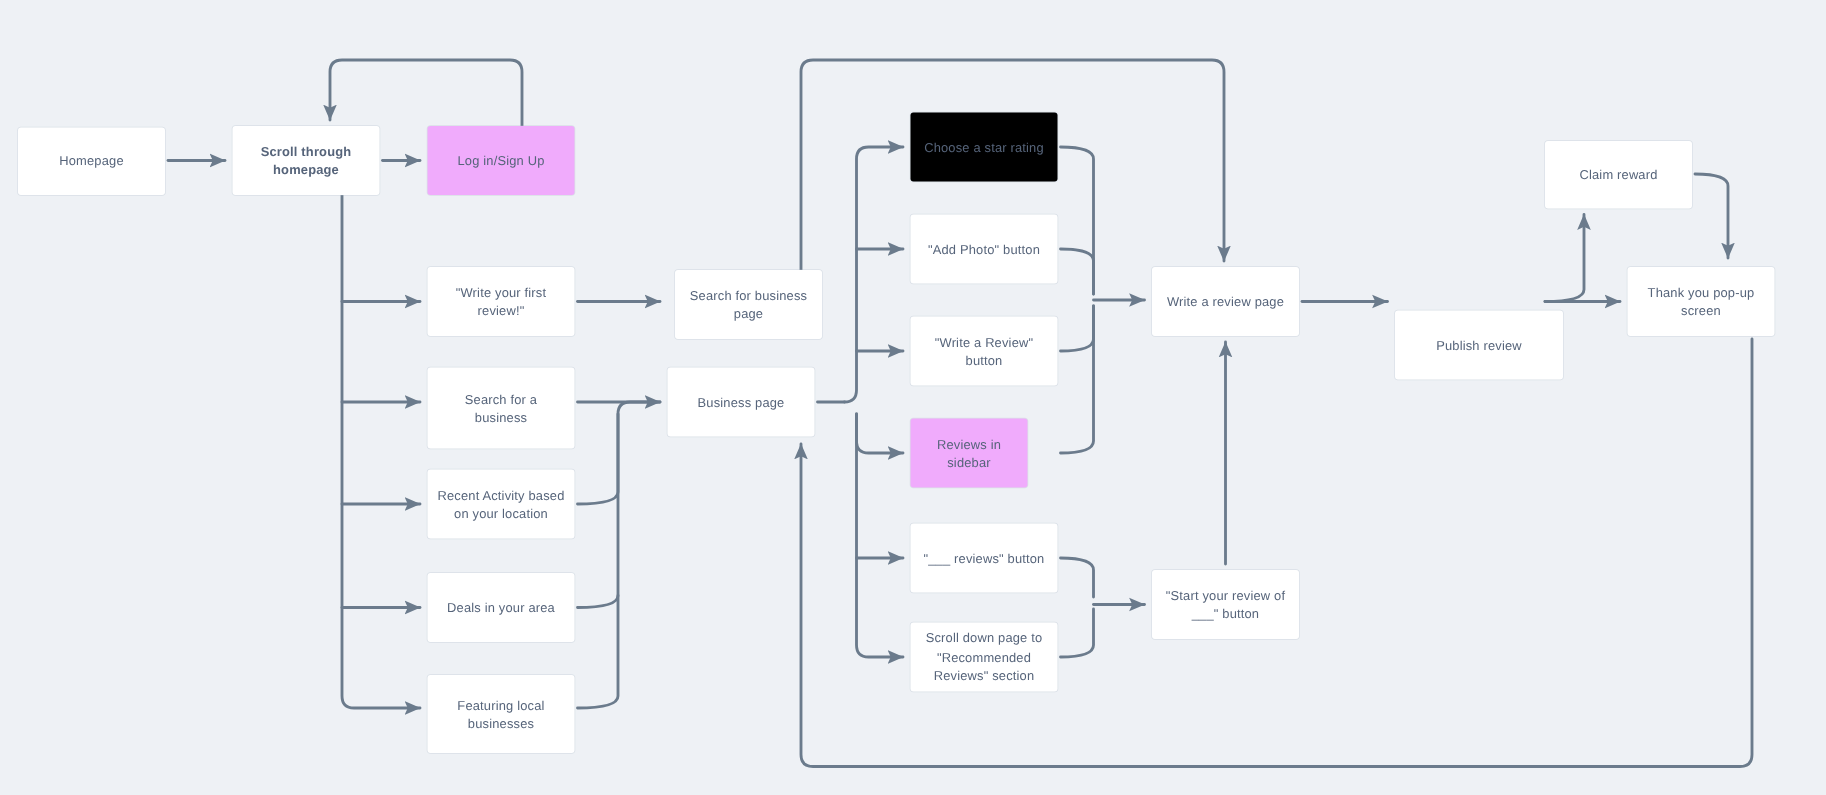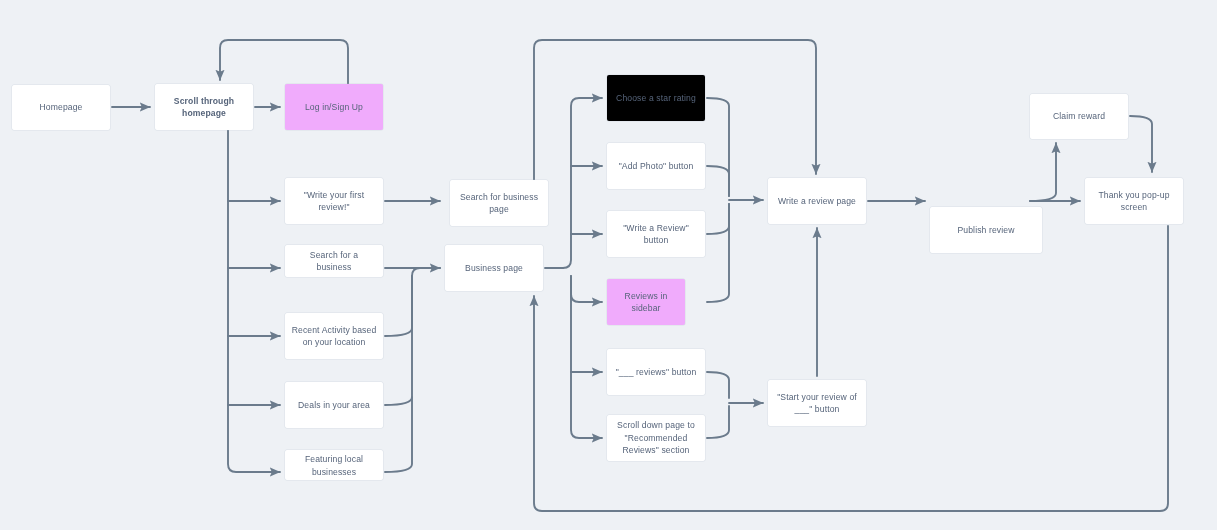--- a/index.html
+++ b/index.html
@@ -113,32 +113,32 @@
         <span class="node-label">Scroll through
 homepage</span>
       </div>
       <div class="node" style="left: 285px; top: 84px; width: 98px; height: 46px; background: #f0abfc; color: rgb(86, 100, 122);">
         <span class="node-label">Log in/Sign Up</span>
       </div>
       <div class="node" style="left: 285px; top: 178px; width: 98px; height: 46px; background: rgb(255, 255, 255); color: rgb(86, 100, 122);">
         <span class="node-label">"Write your first
 review!"</span>
       </div>
-      <div class="node" style="left: 285px; top: 245px; width: 98px; height: 32px; background: rgb(255, 255, 255); color: rgb(86, 100, 122);">
+      <div class="node" style="left: 285px; top: 245px; width: 98px; height: 54px; background: rgb(255, 255, 255); color: rgb(86, 100, 122);">
         <span class="node-label">Search for a
 business</span>
       </div>
       <div class="node" style="left: 285px; top: 313px; width: 98px; height: 46px; background: rgb(255, 255, 255); color: rgb(86, 100, 122);">
         <span class="node-label">Recent Activity based
 on your location</span>
       </div>
       <div class="node" style="left: 285px; top: 382px; width: 98px; height: 46px; background: rgb(255, 255, 255); color: rgb(86, 100, 122); justify-content: center;">
         <span class="node-label">Deals in your area</span>
       </div>
-      <div class="node" style="left: 285px; top: 450px; width: 98px; height: 30px; background: rgb(255, 255, 255); color: rgb(86, 100, 122); align-items: flex-end;">
+      <div class="node" style="left: 285px; top: 450px; width: 98px; height: 52px; background: rgb(255, 255, 255); color: rgb(86, 100, 122);">
         <span class="node-label">Featuring local
 businesses</span>
       </div>
       <div class="node" style="left: 450px; top: 180px; width: 98px; height: 46px; background: rgb(255, 255, 255); color: rgb(86, 100, 122);">
         <span class="node-label">Search for business
 page</span>
       </div>
       <div class="node" style="left: 445px; top: 245px; width: 98px; height: 46px; background: rgb(255, 255, 255); color: rgb(86, 100, 122);">
         <span class="node-label">Business page</span>
       </div>

